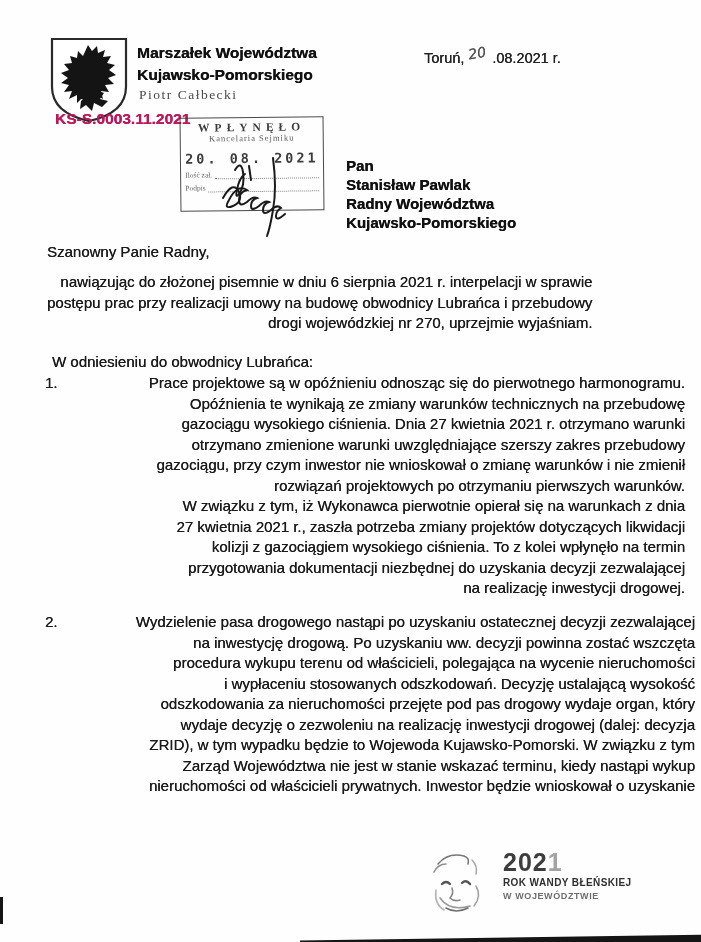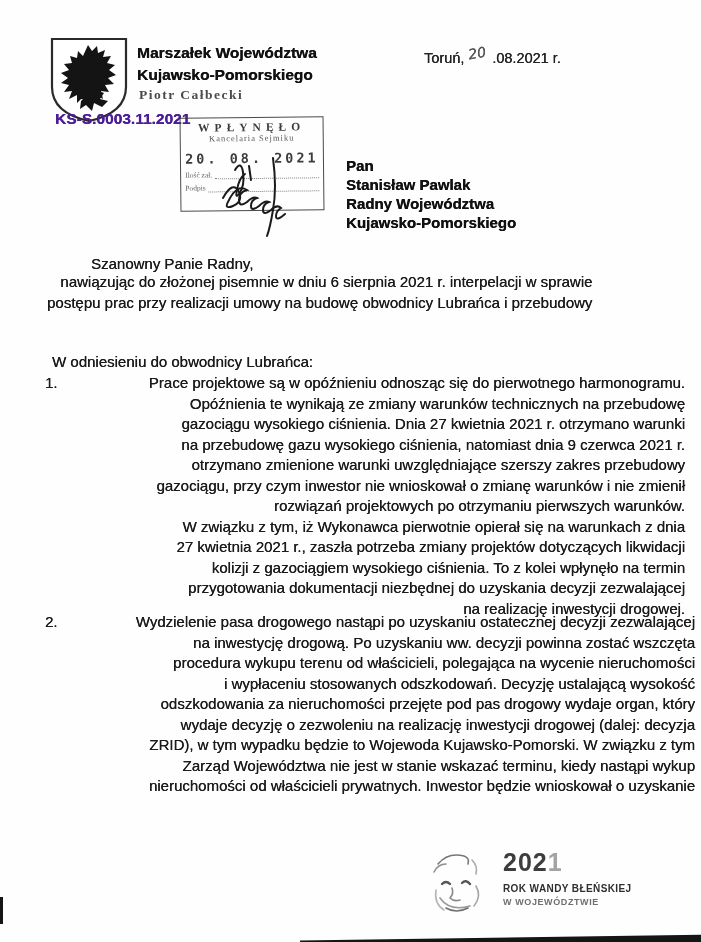--- a/index.html
+++ b/index.html
@@ -11,25 +11,25 @@
     color:#1c1c1c;
     overflow:hidden;
     margin:0 auto;
   }
   .abs{position:absolute;}
   
   .crest{left:48px;top:37px;width:82px;height:86px;}
   .office{left:137px;top:42px;font-weight:bold;font-size:15.5px;line-height:21.5px;color:#111;
           text-shadow:.3px 0 0 currentColor;}
   .signatory{left:139px;top:87px;font-family:"Liberation Serif",serif;font-size:13.5px;
-             color:#4a4a4a;letter-spacing:1.5px;font-weight:bold;}
+             color:#4a4a4a;letter-spacing:1.5px;}
   .dateline{left:424px;top:50px;font-size:14.5px;color:#222;text-shadow:.2px 0 0 currentColor;}
   .hand-day{display:inline-block;font-family:"DejaVu Sans",sans-serif;font-style:italic;
             color:#555;font-size:14px;transform:rotate(-10deg) translateY(-5px);margin:0 1px;}
-  .refnum{left:55px;top:110px;font-weight:bold;font-size:15.5px;color:#4c1d95;
+  .refnum{left:55px;top:110px;font-weight:bold;font-size:15.5px;color:#be185d;
           text-shadow:.3px 0 0 currentColor;}
   
   .stamp{left:180px;top:117px;width:142px;height:92px;border:1.6px solid #3a3a3a;
          transform:rotate(-.6deg);color:#2c2c2c;opacity:.92;}
   .stamp-title{margin-top:3px;text-align:center;font-family:"Liberation Serif",serif;
                font-weight:bold;font-size:11.5px;letter-spacing:5px;white-space:nowrap;}
   .stamp-sub{text-align:center;font-family:"Liberation Serif",serif;font-size:8.5px;
              letter-spacing:1px;color:#4a4a4a;}
   .stamp-date{margin-top:7px;text-align:center;font-family:"DejaVu Sans Mono",monospace;
               font-size:13.5px;font-weight:bold;letter-spacing:3px;white-space:nowrap;}
@@ -37,33 +37,33 @@
              font-family:"Liberation Serif",serif;font-size:7.5px;color:#555;}
   .stamp-row:first-of-type{margin-top:9px;}
   .dash{flex:1;border-bottom:1px dotted #777;margin-left:3px;height:7px;}
   .signature{left:205px;top:152px;width:110px;height:92px;pointer-events:none;}
   
   .recipient{left:346px;top:156px;font-weight:bold;font-size:15px;line-height:19px;color:#111;
              text-shadow:.3px 0 0 currentColor;}
   
   .body-text{font-size:15px;line-height:20.5px;color:#1b1b1b;text-shadow:.25px 0 0 currentColor;}
   .tline{white-space:nowrap;text-align:right;}
-  .greeting{left:47px;top:254px;margin-left:44px;}
+  .greeting{left:47px;top:242px;}
   .intro{left:47px;top:272px;}
   .section-head{left:52px;top:352px;}
   .list-item .num{position:absolute;left:0;top:0;}
   .li1{left:45px;top:373px;width:640px;}
   .li2{left:45px;top:612px;width:650px;}
   .li-text{margin-left:15px;}
   
   .portrait{left:428px;top:850px;width:64px;height:66px;}
   .footer-text{left:503px;top:849px;}
   .year{font-size:25px;font-weight:bold;letter-spacing:1px;line-height:26px;}
   .year .yb{color:#3d3d3d;} .year .yl{color:#a3a3a3;font-weight:bold;}
-  .flogo1{font-size:10px;font-weight:bold;color:#2f2f2f;letter-spacing:.4px;margin-top:8px;}
+  .flogo1{font-size:10px;font-weight:bold;color:#2f2f2f;letter-spacing:.4px;margin-top:2px;}
   .flogo2{font-size:9px;font-weight:bold;color:#6e6e6e;letter-spacing:.6px;margin-top:3px;}
   
   .scan-edge-bottom{left:300px;right:0;bottom:0;height:8px;background:#151515;
        clip-path:polygon(0 80%,100% 10%,100% 100%,0 100%);}
   .scan-edge-left{left:0;top:897px;width:3px;height:27px;background:#151515;}
 </style>
 </head>
 <body>
 
 <div class="page">
@@ -118,31 +118,31 @@
     <div>Stanisław Pawlak</div>
     <div>Radny Województwa</div>
     <div>Kujawsko-Pomorskiego</div>
   </div>
 
   <div class="abs body-text greeting">Szanowny Panie Radny,</div>
 
   <div class="abs body-text intro">
       <div class="tline">nawiązując do złożonej pisemnie w dniu 6 sierpnia 2021 r. interpelacji w sprawie</div>
       <div class="tline">postępu prac przy realizacji umowy na budowę obwodnicy Lubrańca i przebudowy</div>
+      <div class="tline">drogi wojewódzkiej nr 270, uprzejmie wyjaśniam.</div>
     </div>
 
   <div class="abs body-text section-head">W odniesieniu do obwodnicy Lubrańca:</div>
 
   <div class="abs body-text list-item li1">
     <span class="num">1.</span>
     <div class="li-text">
         <div class="tline">Prace projektowe są w opóźnieniu odnosząc się do pierwotnego harmonogramu.</div>
         <div class="tline">Opóźnienia te wynikają ze zmiany warunków technicznych na przebudowę</div>
         <div class="tline">gazociągu wysokiego ciśnienia. Dnia 27 kwietnia 2021 r. otrzymano warunki</div>
-        <div class="tline">na przebudowę gazu wysokiego ciśnienia, natomiast dnia 9 czerwca 2021 r.</div>
         <div class="tline">otrzymano zmienione warunki uwzględniające szerszy zakres przebudowy</div>
         <div class="tline">gazociągu, przy czym inwestor nie wnioskował o zmianę warunków i nie zmienił</div>
         <div class="tline">rozwiązań projektowych po otrzymaniu pierwszych warunków.</div>
         <div class="tline">W związku z tym, iż Wykonawca pierwotnie opierał się na warunkach z dnia</div>
         <div class="tline">27 kwietnia 2021 r., zaszła potrzeba zmiany projektów dotyczących likwidacji</div>
         <div class="tline">kolizji z gazociągiem wysokiego ciśnienia. To z kolei wpłynęło na termin</div>
         <div class="tline">przygotowania dokumentacji niezbędnej do uzyskania decyzji zezwalającej</div>
         <div class="tline">na realizację inwestycji drogowej.</div>
       </div>
   </div>

